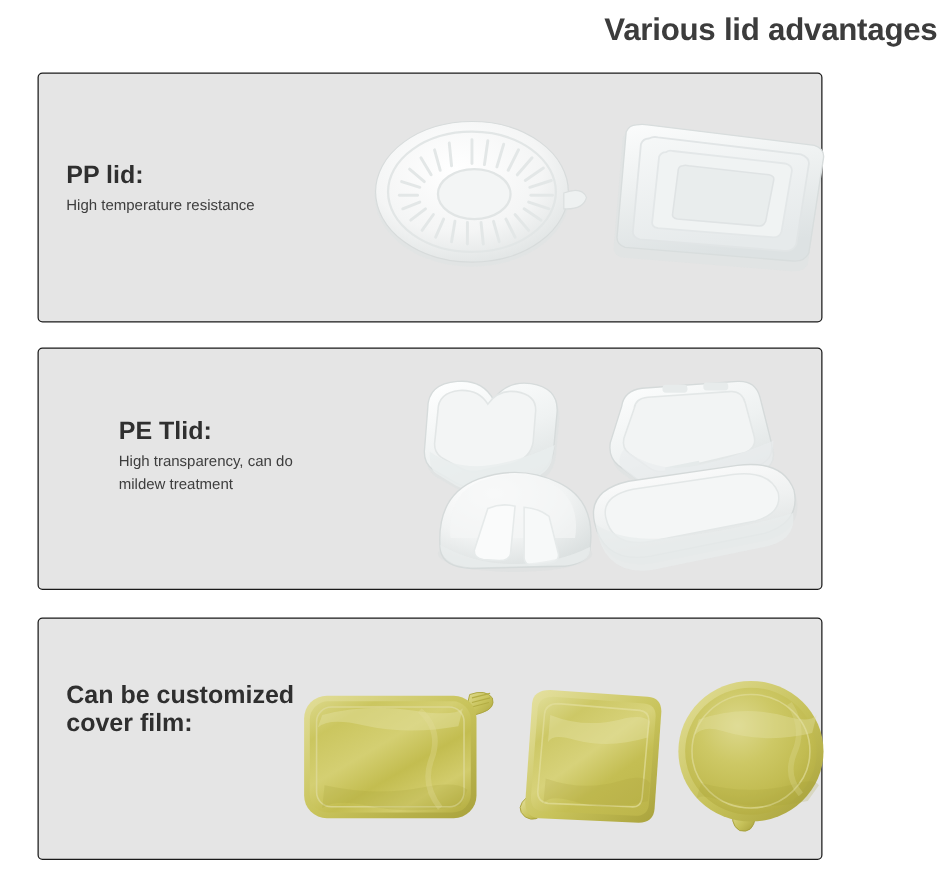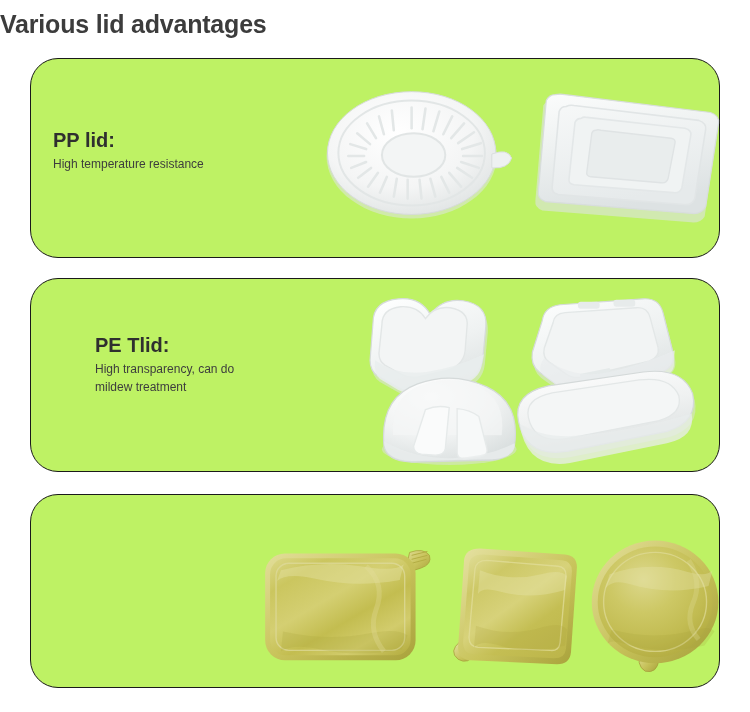--- a/index.html
+++ b/index.html
@@ -14,34 +14,34 @@
     color: #3a3a3a;
     overflow: hidden;
     position: relative;
   }
 
   .page-title {
     position: absolute;
     top: 10px;
     left: 0;
     width: 750px;
-    text-align: left;
+    text-align: right;
     font-size: 25px;
     font-weight: bold;
     color: #3c3c3c;
     letter-spacing: -0.2px;
   }
 
   .card {
     position: absolute;
     left: 30px;
-    width: 690px;
+    width: 628px;
     border: 1.5px solid #1a1a1a;
-    border-radius: 28px;
-    background: #bef264;
+    border-radius: 4px;
+    background: #e5e5e5;
     box-sizing: border-box;
   }
   #card-pp  { top: 58px;  height: 200px; }
   #card-pe  { top: 278px; height: 194px; }
   #card-film{ top: 494px; height: 194px; }
 
   .card-text {
     position: absolute;
     left: 22px;
     box-sizing: border-box;
@@ -218,20 +218,22 @@
       <path d="M10 44 q-6 -28 30 -36 l96 -14 q40 -5 50 22 q6 28 -26 38 l-100 20 q-42 7 -50 -30 z" fill="url(#peOvalG)" stroke="#d4d9d9" stroke-width="1.2"></path>
       <path d="M20 40 q-4 -19 24 -25 l88 -13 q32 -4 40 16 q4 18 -20 25 l-92 18 q-34 6 -40 -21 z" fill="#f4f6f6" stroke="#e3e7e7" stroke-width="1.3"></path>
       <path d="M11 46 q24 16 64 12 q54 -5 110 -22 q4 24 -25 30 l-98 20 q-44 7 -51 -40 z" fill="#e8ecec" opacity="0.75"></path>
     </g>
   </svg>
 </div>
 
 <div class="card" id="card-film">
 
   <div class="card-text" id="film-text">
+    <p class="card-heading">Can be customized
+cover film:</p>
   </div>
 
   <svg class="art" viewBox="0 0 690 194">
     <defs>
       <linearGradient id="goldRect" x1="0.05" y1="0" x2="0.9" y2="1">
         <stop offset="0%" stop-color="#d9d583"></stop>
         <stop offset="18%" stop-color="#cbc65f"></stop>
         <stop offset="42%" stop-color="#d4cf72"></stop>
         <stop offset="62%" stop-color="#c3bd50"></stop>
         <stop offset="82%" stop-color="#d2cc6c"></stop>

